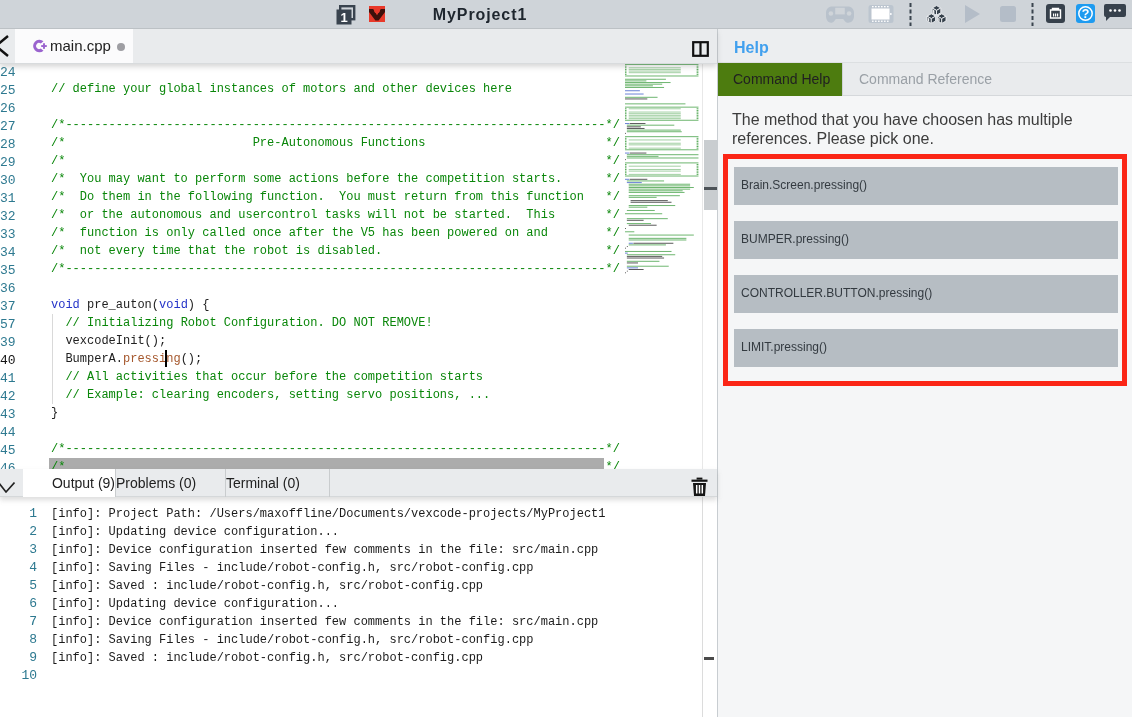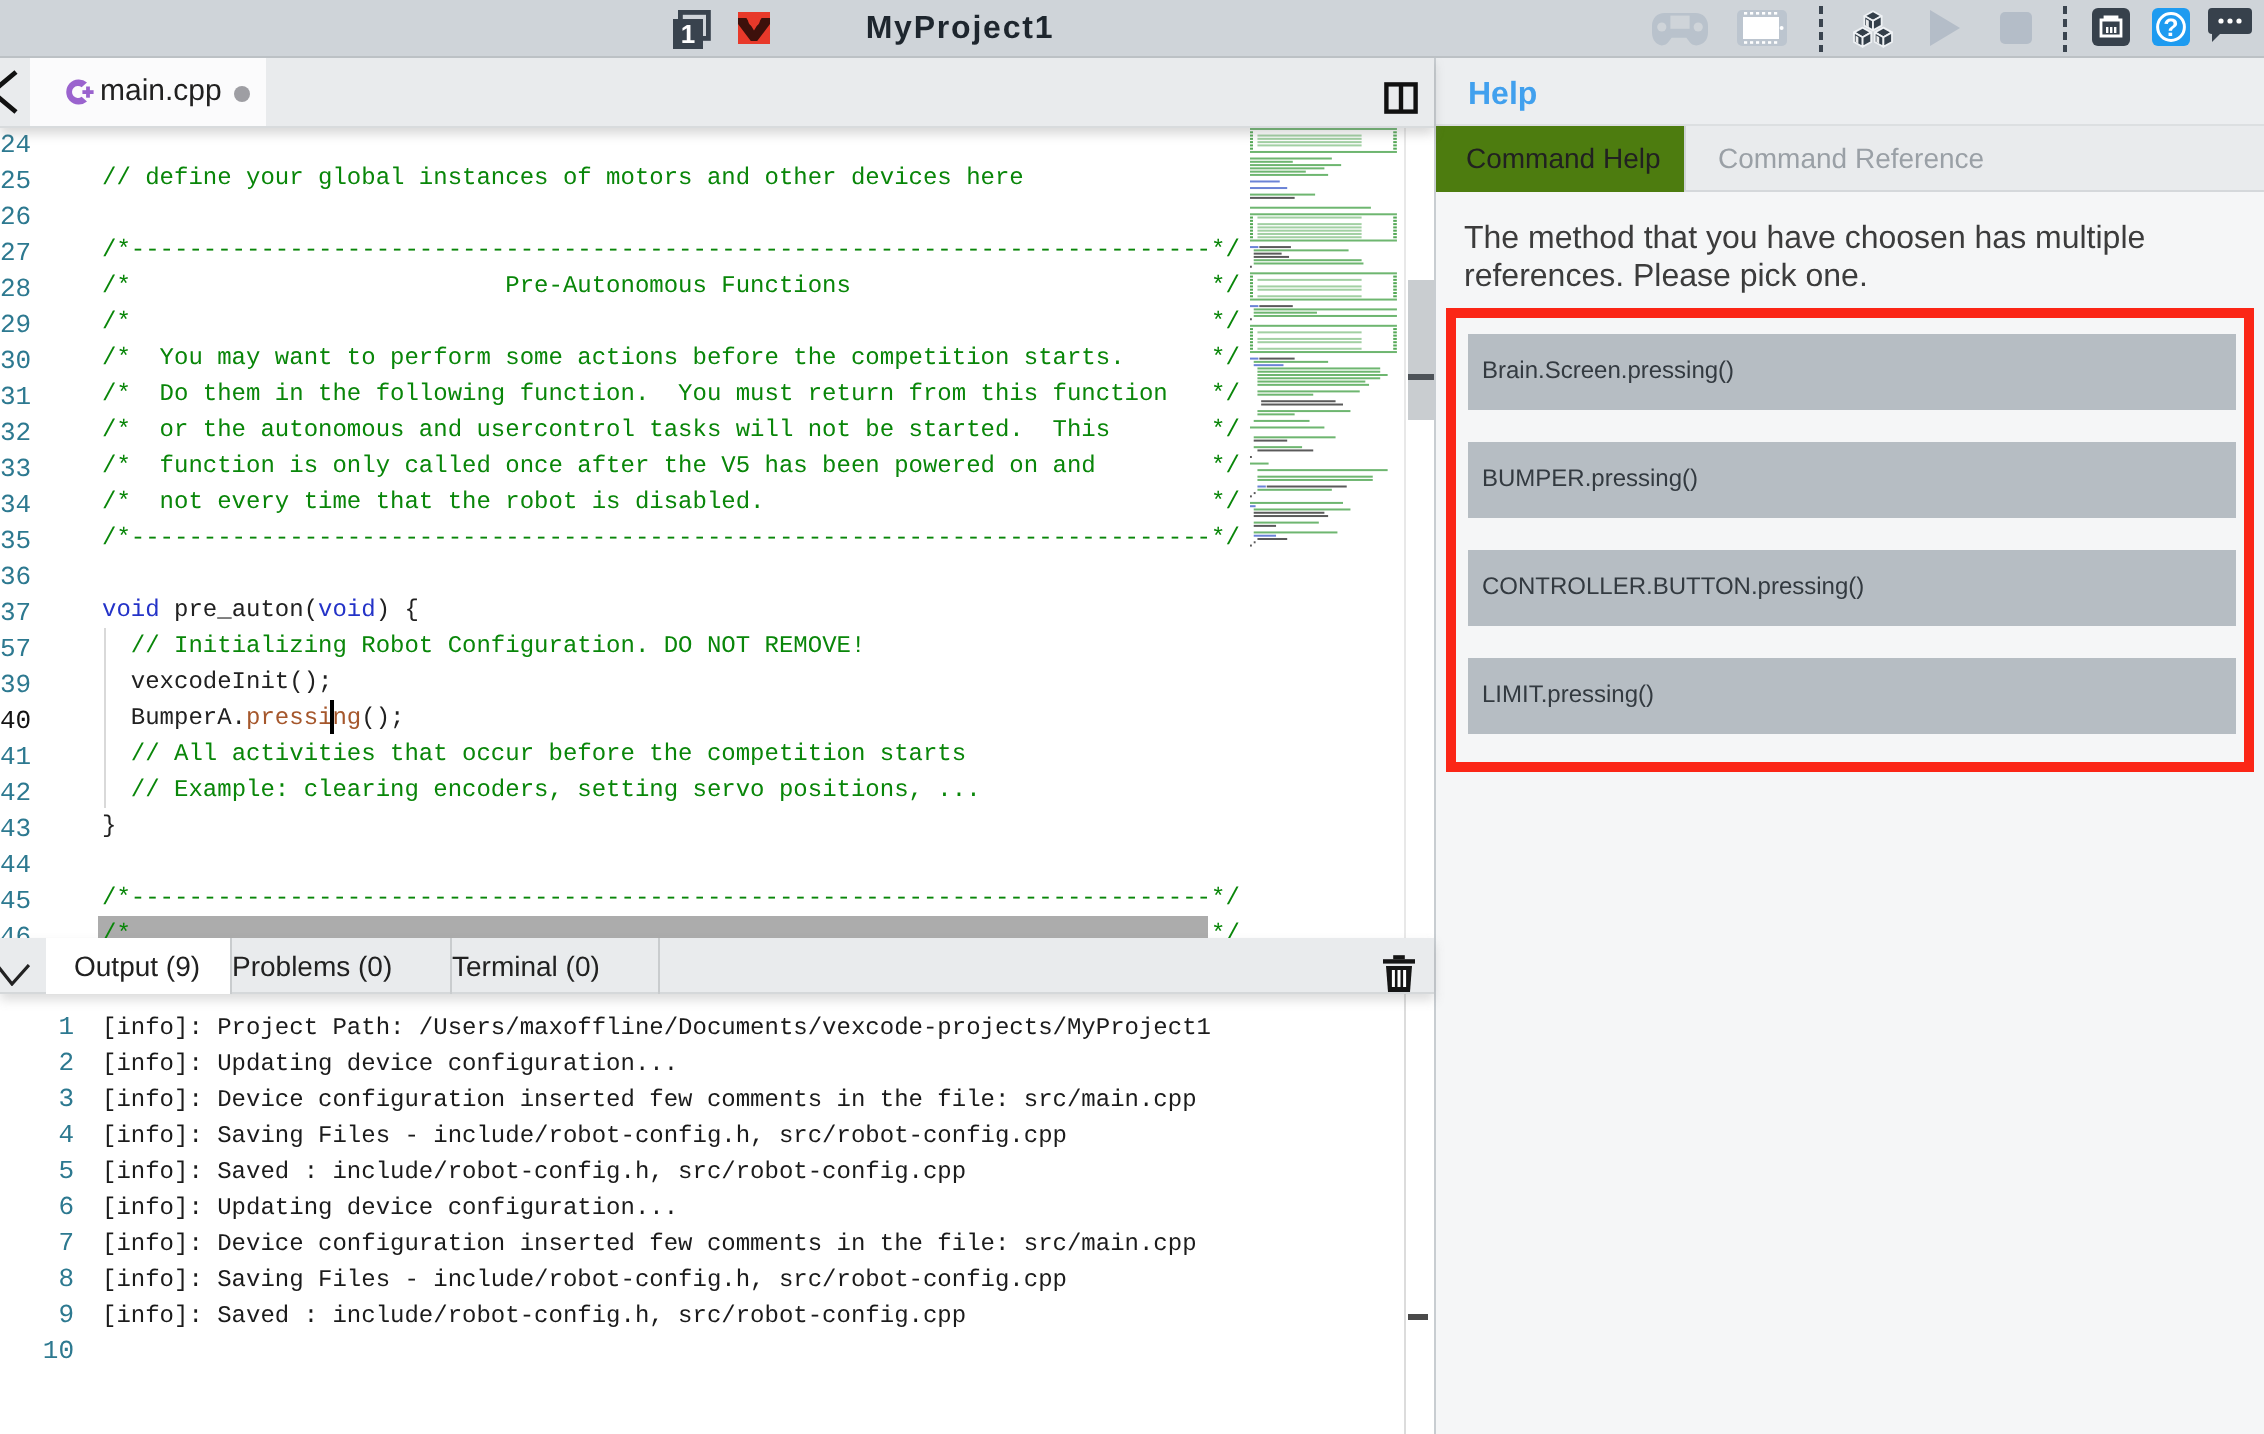--- a/index.html
+++ b/index.html
@@ -36,21 +36,21 @@
 #indent { position:absolute; left:52px; top:250px; width:1px; height:90px; background:#d9d9d9; }
 #hscroll { z-index:1; position:absolute; left:49px; top:394px; width:555px; height:11px; background:#acacac; }
 #vsb { position:absolute; left:702px; top:0; width:15px; height:405px; background:#fff; border-left:1px solid #e8e8e8; }
 #vsbthumb { position:absolute; left:1px; top:76px; width:14px; height:70px; background:#c9cdd0; }
 #vsbcur { position:absolute; left:1px; top:123px; width:14px; height:3px; background:#4d5358; }
 #minimap { position:absolute; left:625px; top:0; width:79px; height:405px; }
 
 
 #botbar { left:0; top:469px; width:717px; height:28px; background:#e9ebed; border-bottom:1px solid #d5d8da; box-shadow:0 3px 5px rgba(120,120,120,0.25); z-index:5; }
 .btab { position:absolute; top:0; height:28px; line-height:28px; font-size:14px; color:#212121; text-align:left; }
-#btab1 { left:23px; width:92px; background:#fff; text-align:left; padding-left:14px; }
+#btab1 { left:23px; width:92px; background:#fff; text-align:right; padding-left:14px; }
 .bdiv { position:absolute; top:0; width:1px; height:28px; background:#c9ccce; }
 #chevdn { position:absolute; left:-2px; top:13px; }
 #trash { position:absolute; left:691px; top:8px; }
 #logarea { left:0; top:497px; width:702px; height:220px; background:#fff; }
 #loggut { position:absolute; left:0; top:8px; width:37px; text-align:right; color:#2d7990; font-size:13px; }
 #logtxt { position:absolute; left:51px; top:8px; color:#1b1b1b; }
 #loggutter-sep { left:702px; top:497px; width:1px; height:220px; background:#dcdcdc; }
 #logdash { left:704px; top:657px; width:10px; height:3px; background:#4a4a4a; }
 
 

